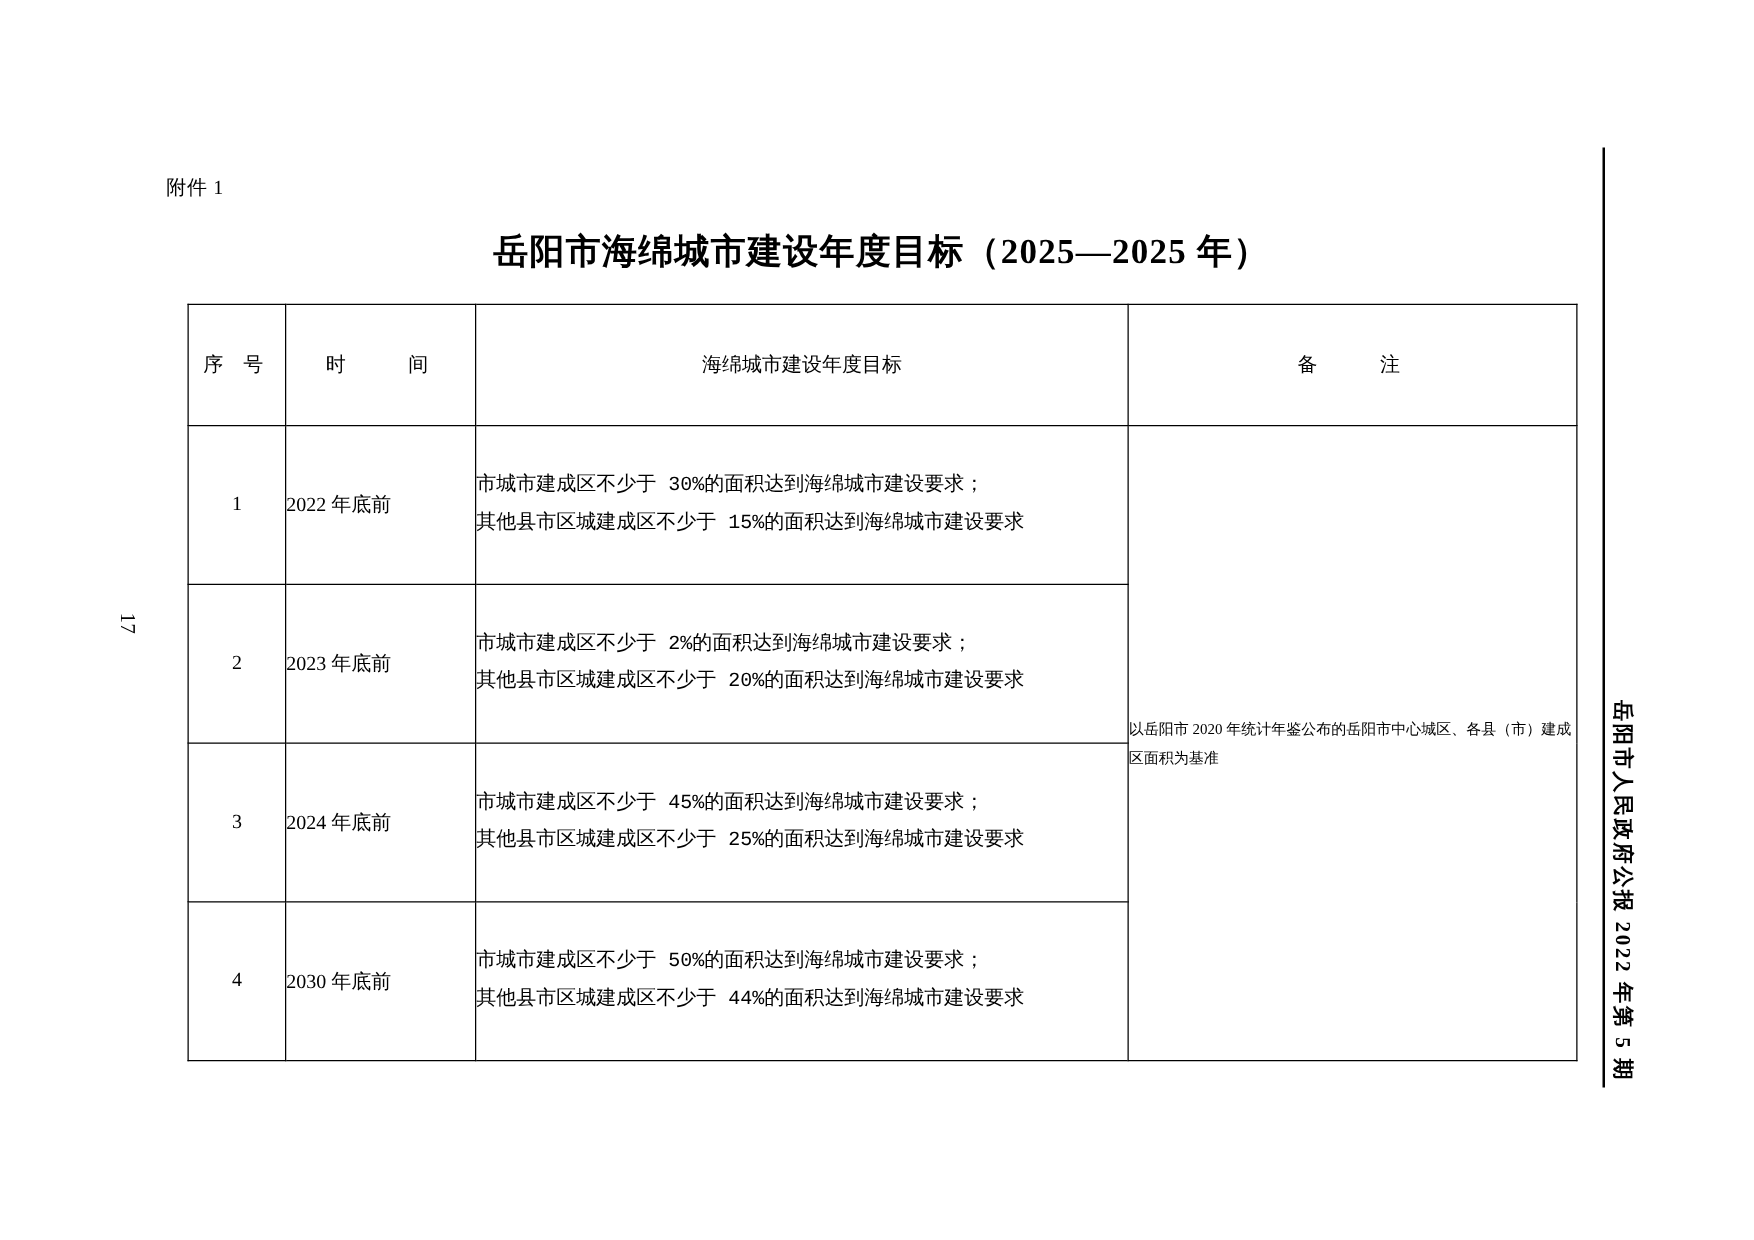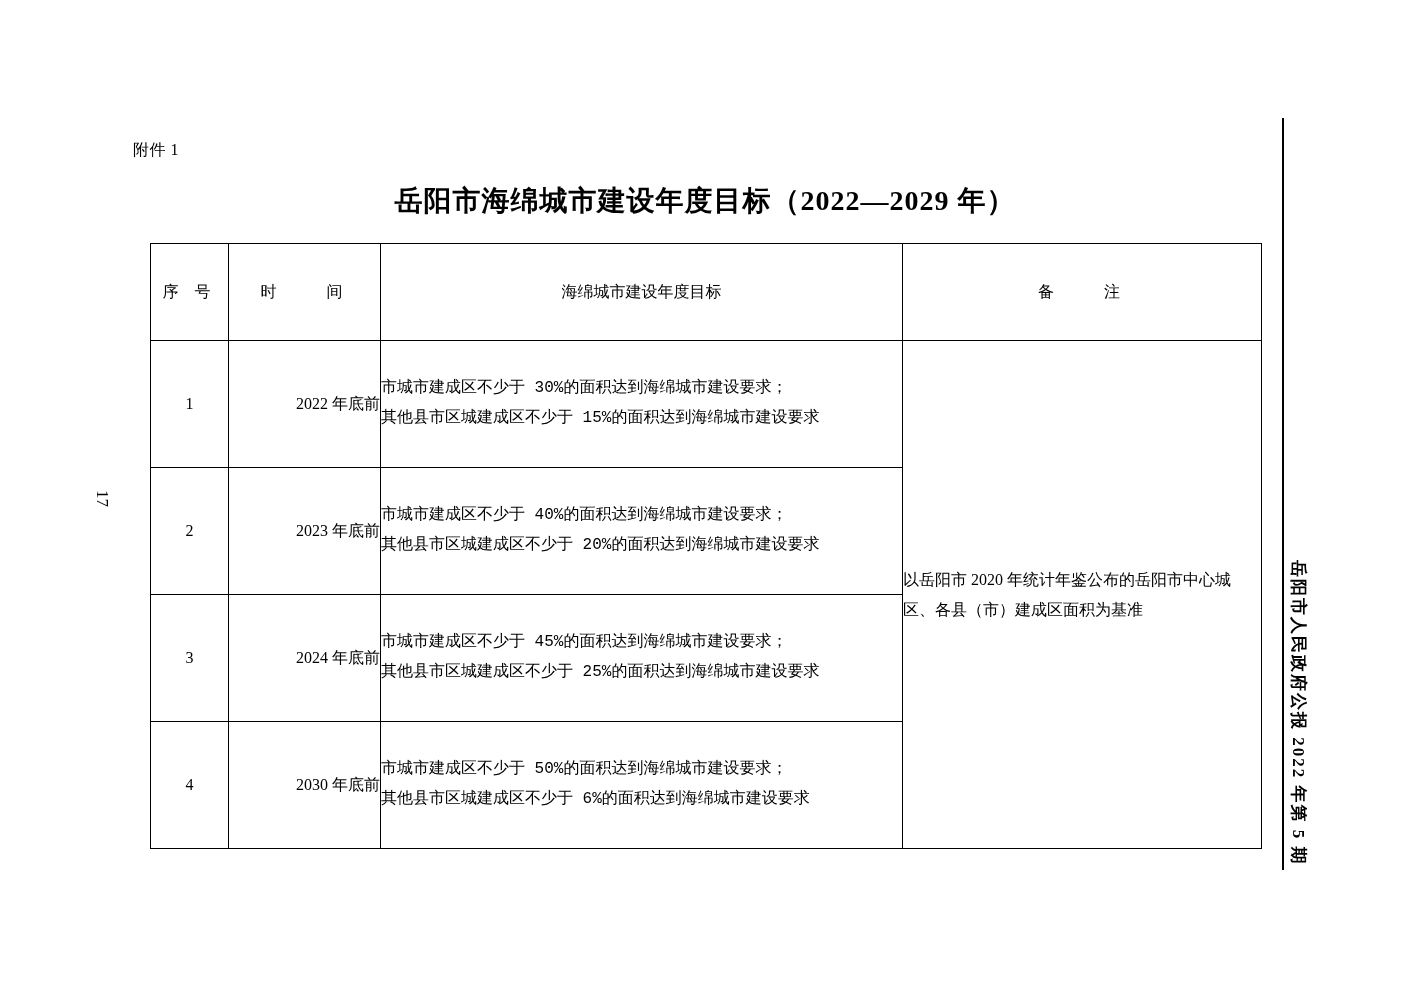--- a/index.html
+++ b/index.html
@@ -78,35 +78,35 @@
   }
 
   tbody td {
     height: 126px;
   }
   td.cell-no {
     text-align: center;
     font-size: 16px;
   }
   td.cell-time {
-    text-align: right;
+    text-align: left;
     font-size: 16px;
   }
   td.cell-goal {
     padding: 0 14px 0 22px;
     font-size: 16px;
     line-height: 1.85;
     font-family: Liberation Mono, monospace;
   }
   td.cell-goal .line {
     white-space: nowrap;
   }
   td.cell-note {
     padding: 0 18px 0 20px;
-    font-size: 16px;
+    font-size: 12px;
     line-height: 1.85;
     vertical-align: middle;
   }
 
   
   .page-number {
     position: absolute;
     left: 112px;
     top: 490px;
     font-size: 17px;
@@ -138,21 +138,21 @@
     transform-origin: left top;
   }
 </style>
 </head>
 <body>
 
 <div class="page">
 
   <div class="attachment-label">附件 1</div>
 
-  <div class="doc-title">岳阳市海绵城市建设年度目标（2022—2029 年）</div>
+  <div class="doc-title">岳阳市海绵城市建设年度目标（2025—2025 年）</div>
 
   <div class="page-number">17</div>
 
   <div class="right-rule"></div>
 
   <div class="running-head">岳阳市人民政府公报  2022 年第 5 期</div>
 
   <div class="table-wrap">
     <table class="main">
       <colgroup>
@@ -176,37 +176,37 @@
           <td class="cell-goal">
             <div class="line">市城市建成区不少于 30%的面积达到海绵城市建设要求；</div>
             <div class="line">其他县市区城建成区不少于 15%的面积达到海绵城市建设要求</div>
           </td>
           <td class="cell-note" rowspan="4">以岳阳市 2020 年统计年鉴公布的岳阳市中心城区、各县（市）建成区面积为基准</td>
         </tr>
         <tr>
           <td class="cell-no">2</td>
           <td class="cell-time">2023 年底前</td>
           <td class="cell-goal">
-            <div class="line">市城市建成区不少于 40%的面积达到海绵城市建设要求；</div>
+            <div class="line">市城市建成区不少于 2%的面积达到海绵城市建设要求；</div>
             <div class="line">其他县市区城建成区不少于 20%的面积达到海绵城市建设要求</div>
           </td>
         </tr>
         <tr>
           <td class="cell-no">3</td>
           <td class="cell-time">2024 年底前</td>
           <td class="cell-goal">
             <div class="line">市城市建成区不少于 45%的面积达到海绵城市建设要求；</div>
             <div class="line">其他县市区城建成区不少于 25%的面积达到海绵城市建设要求</div>
           </td>
         </tr>
         <tr>
           <td class="cell-no">4</td>
           <td class="cell-time">2030 年底前</td>
           <td class="cell-goal">
             <div class="line">市城市建成区不少于 50%的面积达到海绵城市建设要求；</div>
-            <div class="line">其他县市区城建成区不少于 6%的面积达到海绵城市建设要求</div>
+            <div class="line">其他县市区城建成区不少于 44%的面积达到海绵城市建设要求</div>
           </td>
         </tr>
       </tbody>
     </table>
   </div>
 
 </div>
 
 </body></html>

